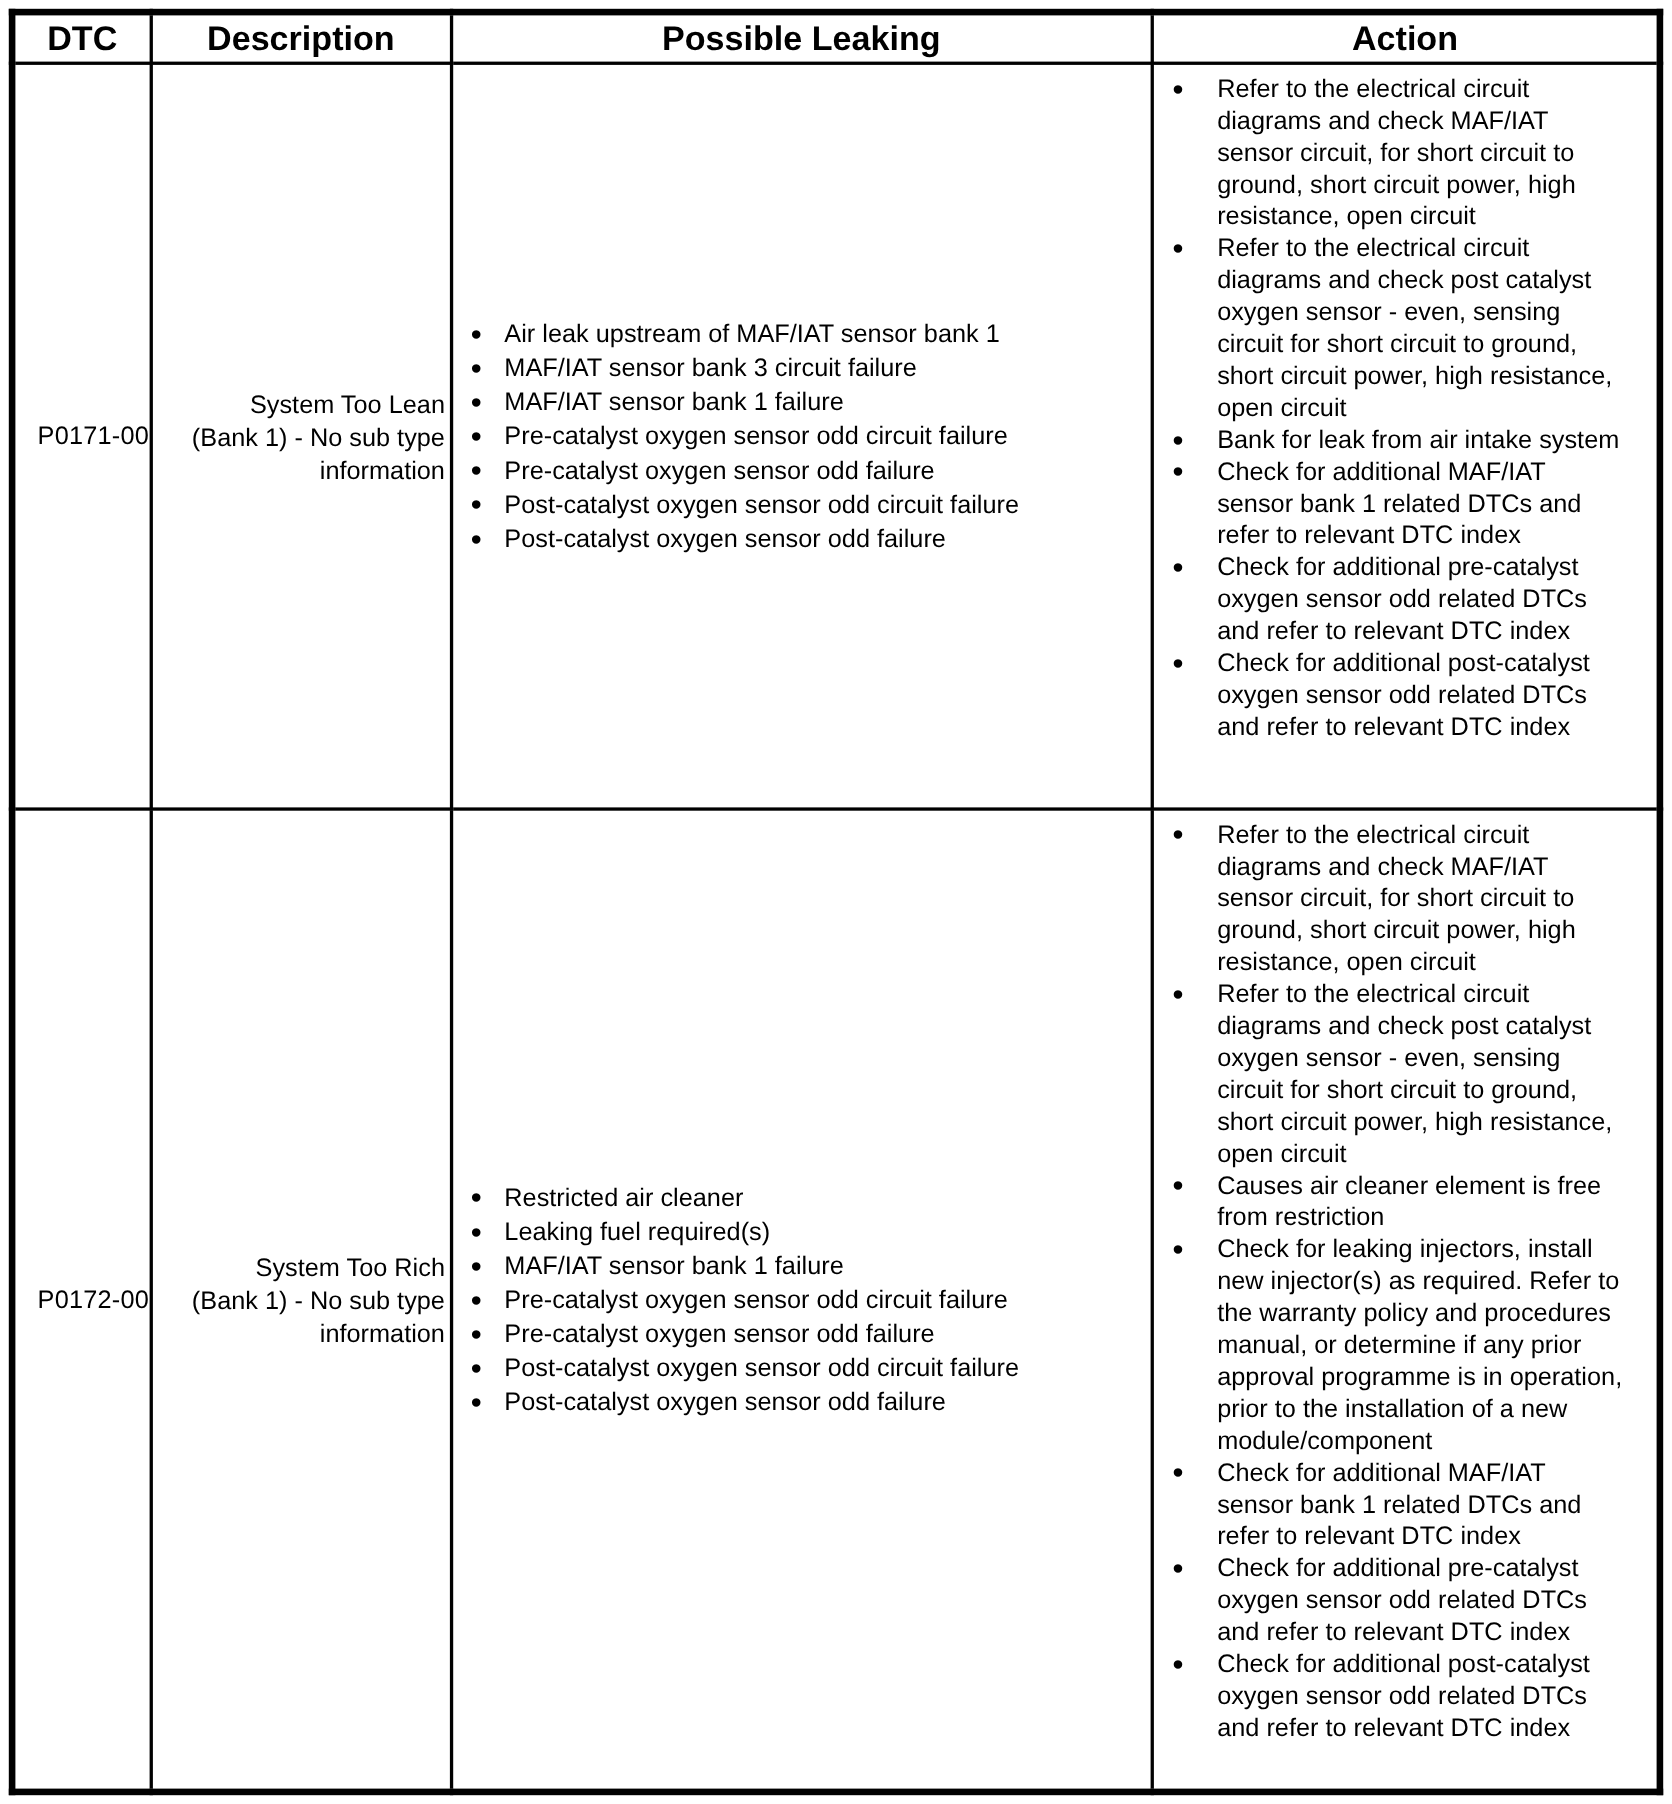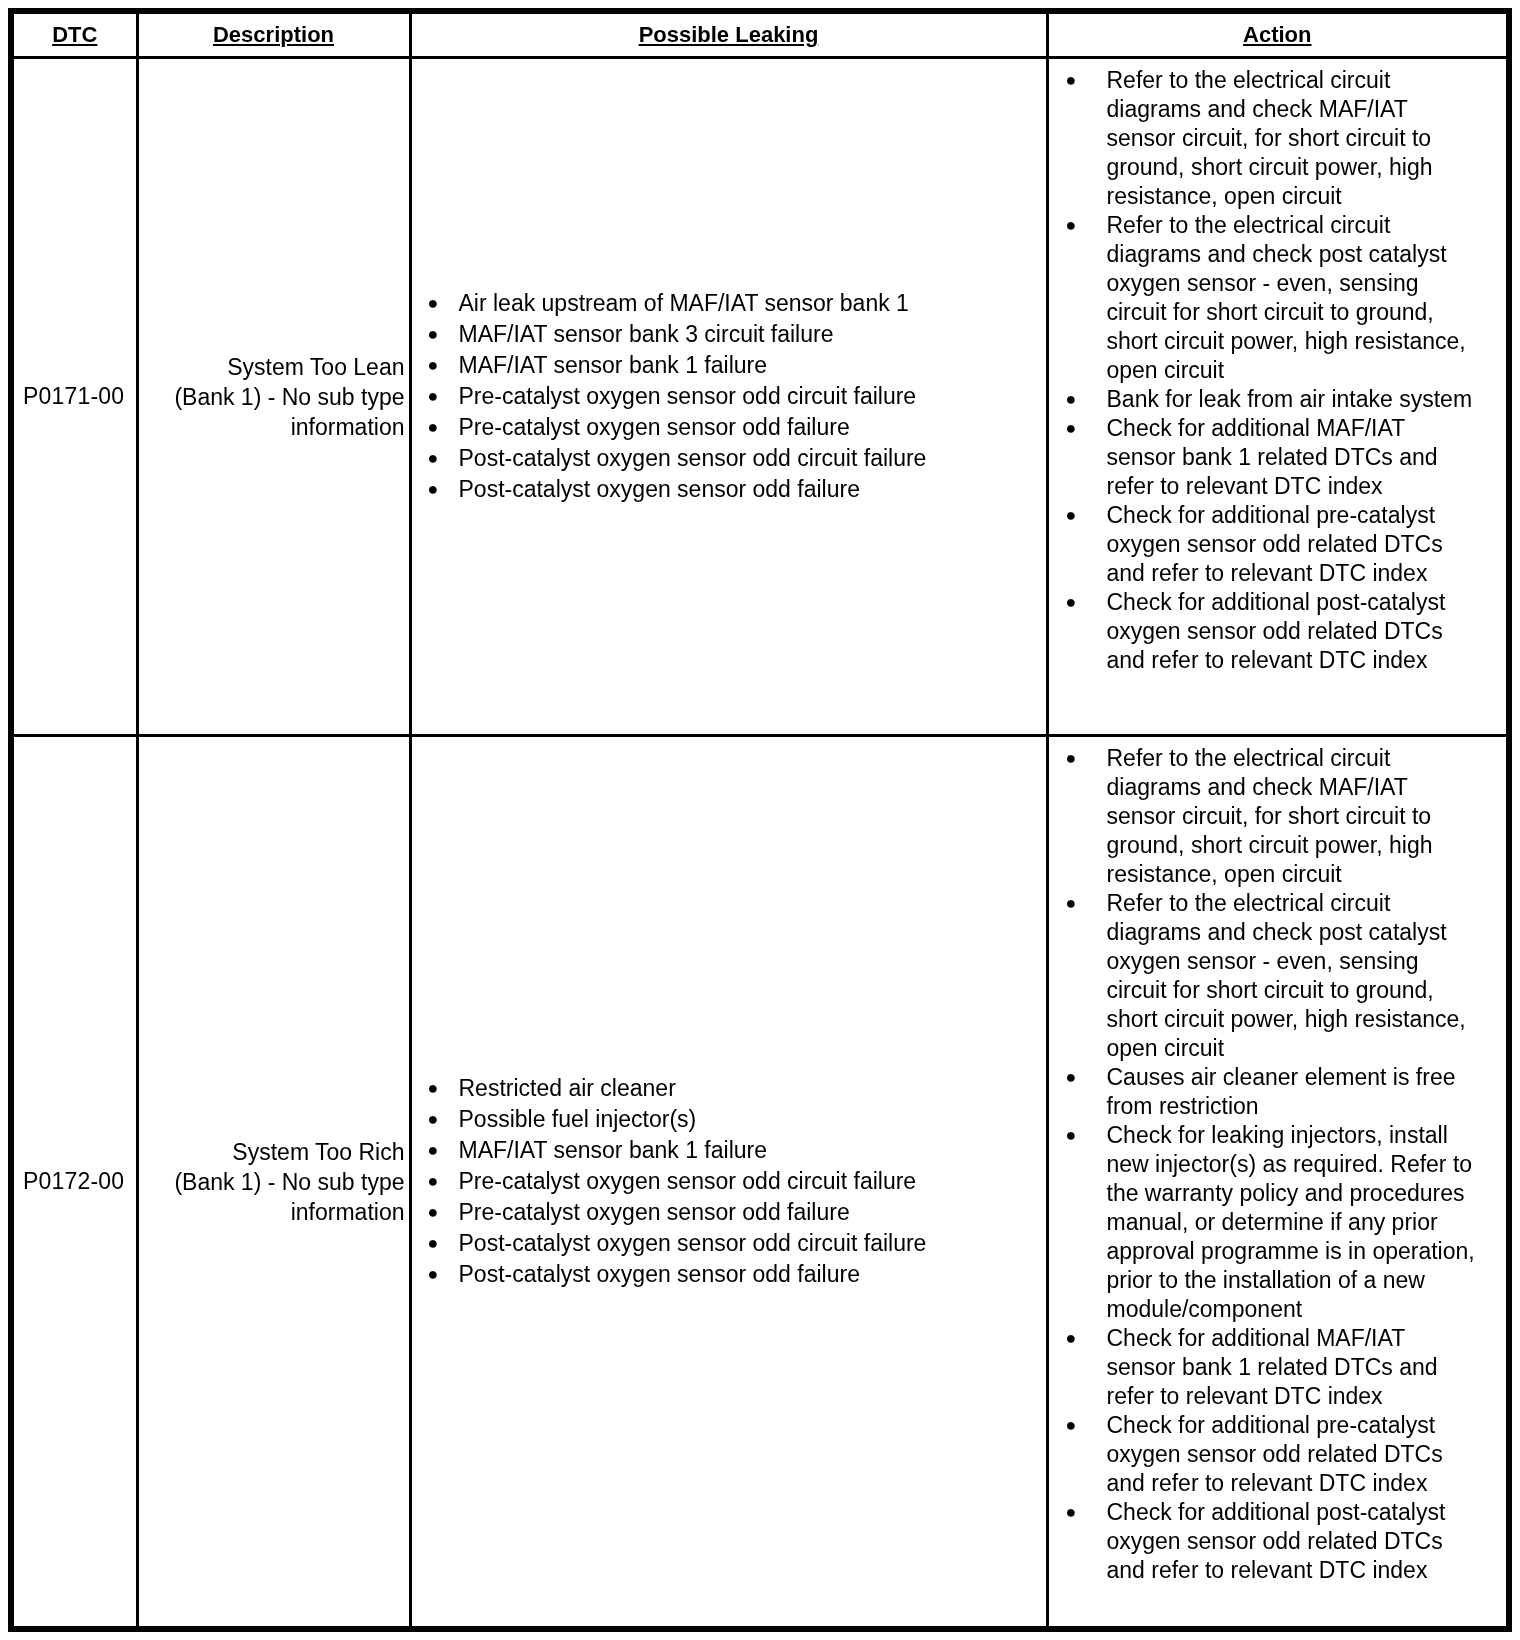--- a/index.html
+++ b/index.html
@@ -25,37 +25,37 @@
     background: #ffffff;
   }
   table.dtc-table, table.dtc-table th, table.dtc-table td {
     border: 3px solid #000000;
   }
   table.dtc-table {
     border-width: 6px;
   }
   th {
     height: 42px;
-    font-size: 22px;
+    font-size: 31px;
     font-weight: bold;
     text-align: center;
     vertical-align: middle;
     padding: 0;
-    text-decoration: underline;
   }
   td {
     vertical-align: middle;
     padding: 0;
     font-size: 23px;
   }
   tr.row-1 { height: 678px; }
   
   td.dtc-cell {
     padding-left: 9px;
     letter-spacing: 0.2px;
+    text-align: right;
   }
   
   td.desc-cell {
     padding-left: 6px;
     padding-right: 4px;
     line-height: 30px;
     text-align: right;
   }
   .desc-text {
     white-space: pre-line;
@@ -215,21 +215,21 @@
     </td>
     <td class="causes-cell">
       <div class="bullet-list">
   <div class="bullet-item">
     <span class="bullet">●</span>
     <span class="bullet-text">Restricted air cleaner</span>
   </div>
 
   <div class="bullet-item">
     <span class="bullet">●</span>
-    <span class="bullet-text">Possible fuel injector(s)</span>
+    <span class="bullet-text">Leaking fuel required(s)</span>
   </div>
 
   <div class="bullet-item">
     <span class="bullet">●</span>
     <span class="bullet-text">MAF/IAT sensor bank 1 failure</span>
   </div>
 
   <div class="bullet-item">
     <span class="bullet">●</span>
     <span class="bullet-text">Pre-catalyst oxygen sensor odd circuit failure</span>

